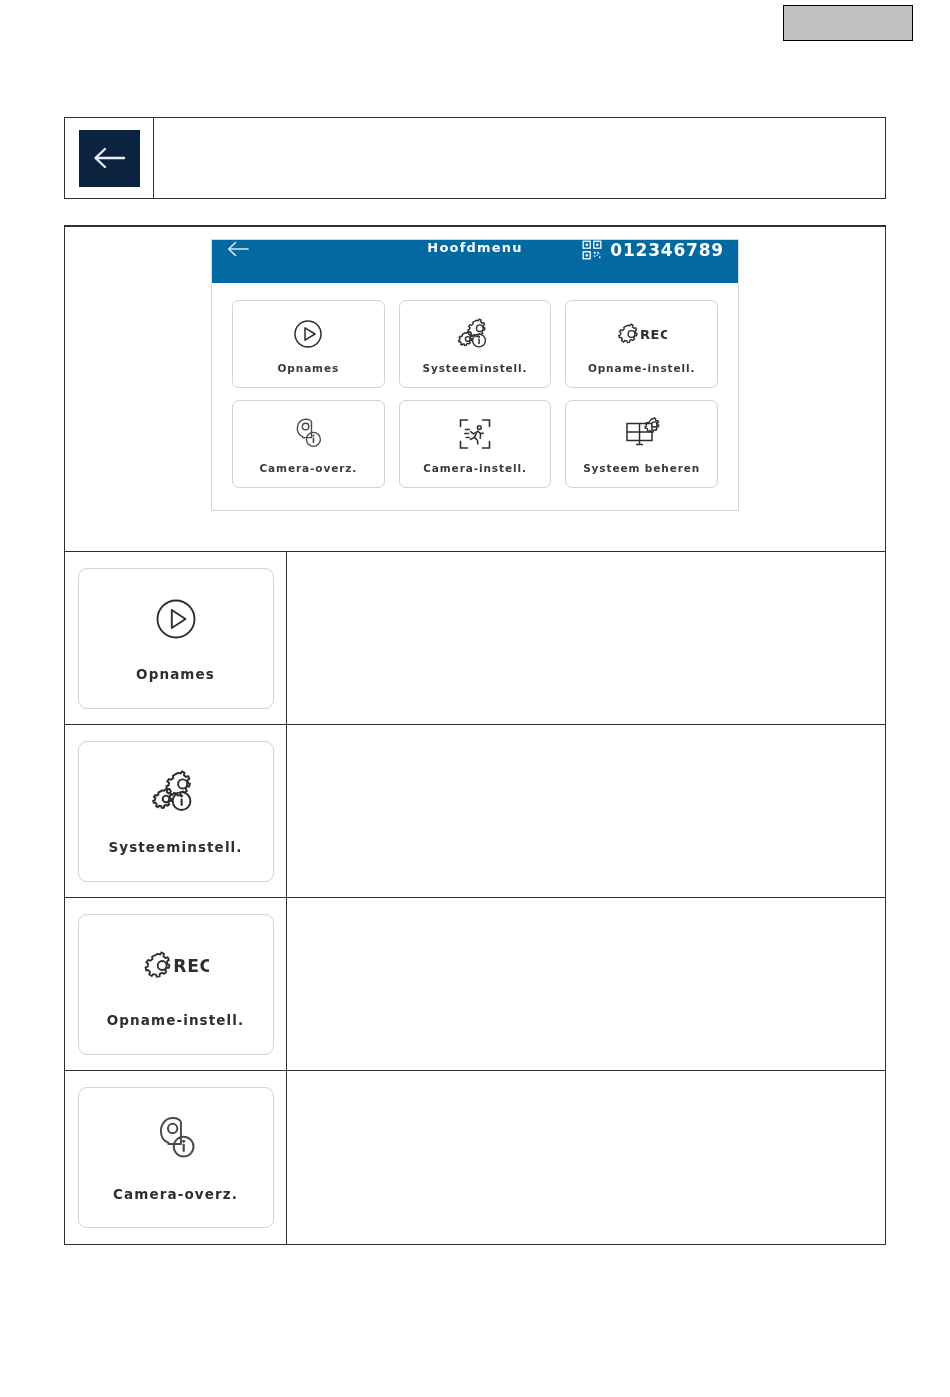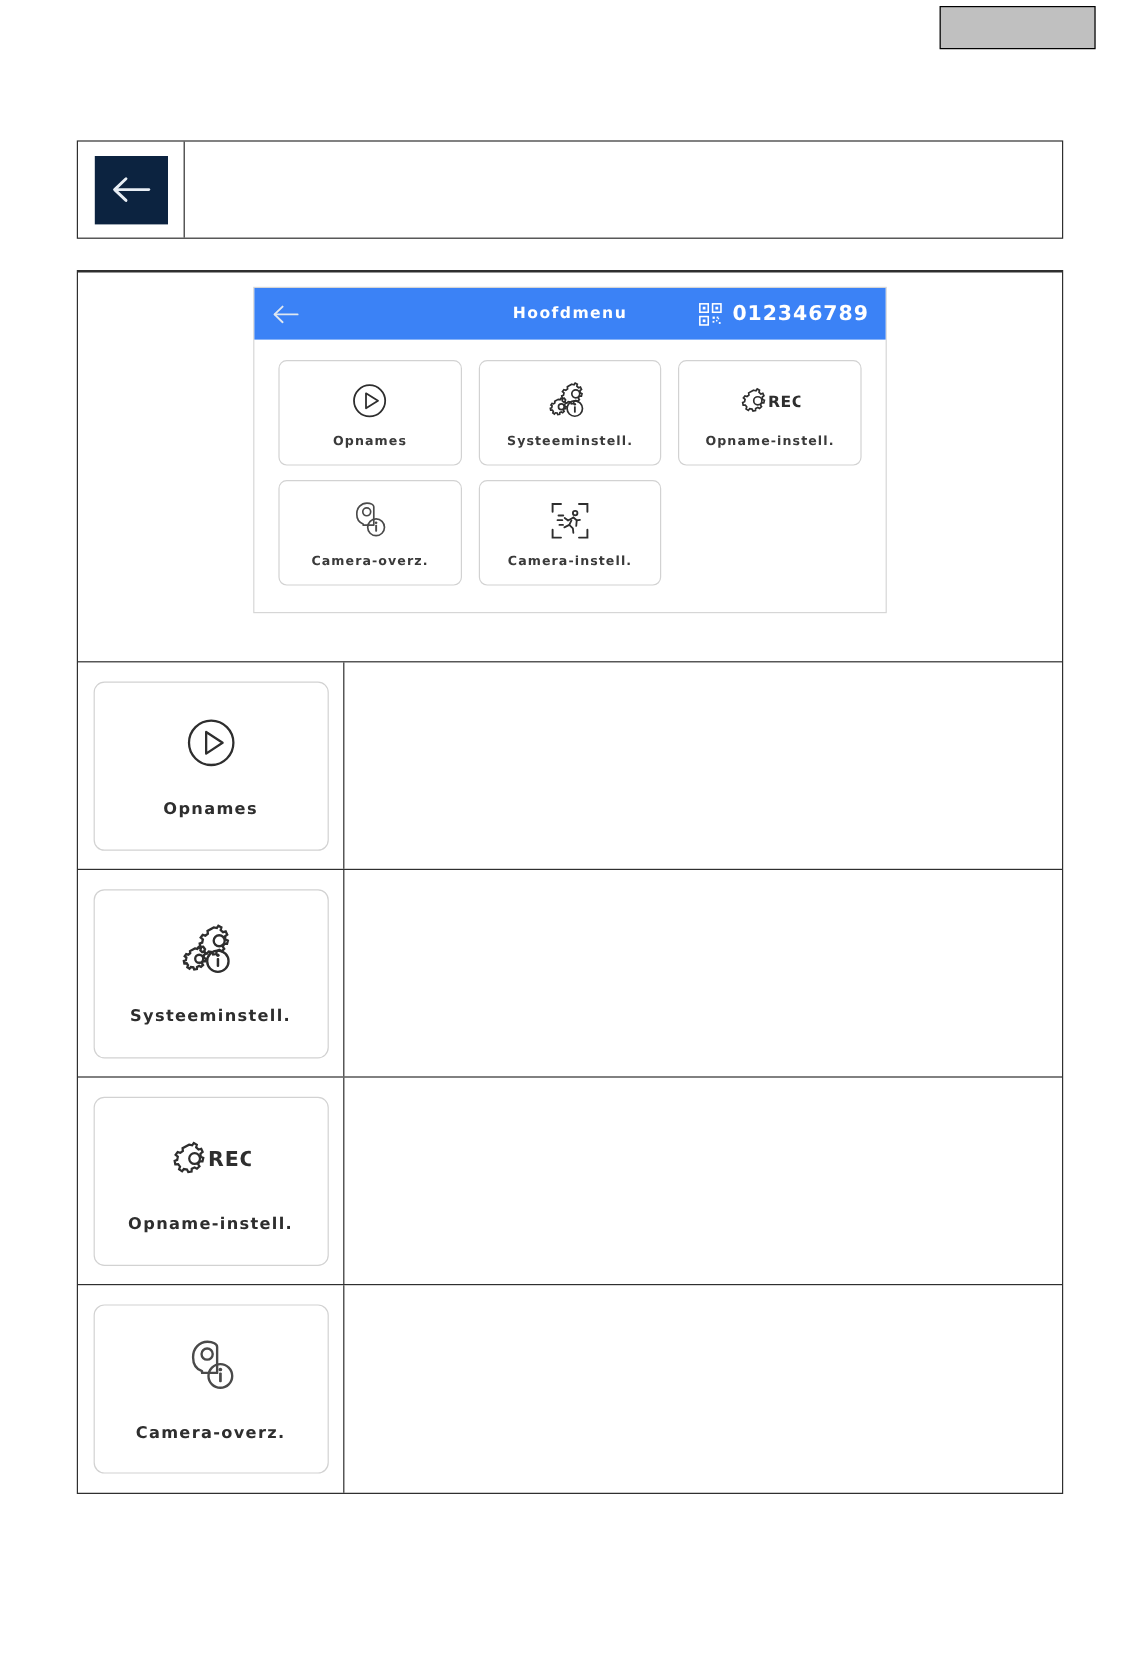--- a/index.html
+++ b/index.html
@@ -103,23 +103,23 @@
 
   
   .device-screen {
     width: 528px;
     border: 1px solid #d6d6d6;
     box-sizing: border-box;
     background: #ffffff;
   }
   .screen-header {
     height: 43px;
-    background: #3b82f6;
-    display: flex;
-    align-items: center;
+    background: #0369a1;
+    display: flex;
+    align-items: flex-start;
     padding: 0 14px;
     box-sizing: border-box;
     position: relative;
   }
   .screen-back { display: flex; align-items: center; }
   .screen-title {
     position: absolute;
     left: 0; right: 0;
     text-align: center;
     color: #ffffff;
@@ -344,20 +344,41 @@
                   <path d="M16.4 20.4 L19.4 23.3 L19.8 27"></path>
                   <path d="M7.4 12.6 H11.4"></path>
                   <path d="M6.6 16.5 H10.6"></path>
                   <path d="M8.2 20.4 H11.2"></path>
                 </g>
               </svg>
             </div>
             <div class="tile-label">Camera-instell.</div>
           </div>
 
+          <div class="tile">
+            <div class="tile-ico">
+              <svg width="36" height="34" viewBox="0 0 36 34">
+                <g fill="none" stroke="#2e2e2e" stroke-width="1.5" stroke-linejoin="round">
+                  <rect x="3" y="6.5" width="25" height="17"></rect>
+                  <path d="M3 15 H28"></path>
+                  <path d="M15.5 6.5 V23.5"></path>
+                  <path d="M12 27.5 H19"></path>
+                  <path d="M15.5 23.5 V27.5"></path>
+                </g>
+                <g fill="none" stroke="#2e2e2e" stroke-width="1.3">
+                  <path d="M27.8 1.6 l1.6 .3 .8 -1.1 1.5 .8 -.3 1.3 1.1 1.1 1.3 -.4 .7 1.6
+                           -1.1 .8 .2 1.6 1.2 .6 -.4 1.6 -1.3 0 -.8 1.3 .7 1.1 -1.2 1.2 -1.1 -.6
+                           -1.4 .6 -.1 1.4 -1.6 .2 -.6 -1.2 -1.6 -.2 -.8 1 -1.4 -.9 .5 -1.3
+                           -.9 -1.2 -1.4 .1 -.3 -1.6 1.2 -.5 .3 -1.5 -1 -.9 1 -1.3 1.3 .4 1.2 -.9z"></path>
+                  <circle cx="30.4" cy="7.4" r="2.6" fill="#ffffff"></circle>
+                </g>
+              </svg>
+            </div>
+            <div class="tile-label">Systeem beheren</div>
+          </div>
 
         </div>
       </div>
 
     </div>
   </div>
 
   <div class="row row-item">
     <div class="cell-icon">
       <div class="big-tile">

